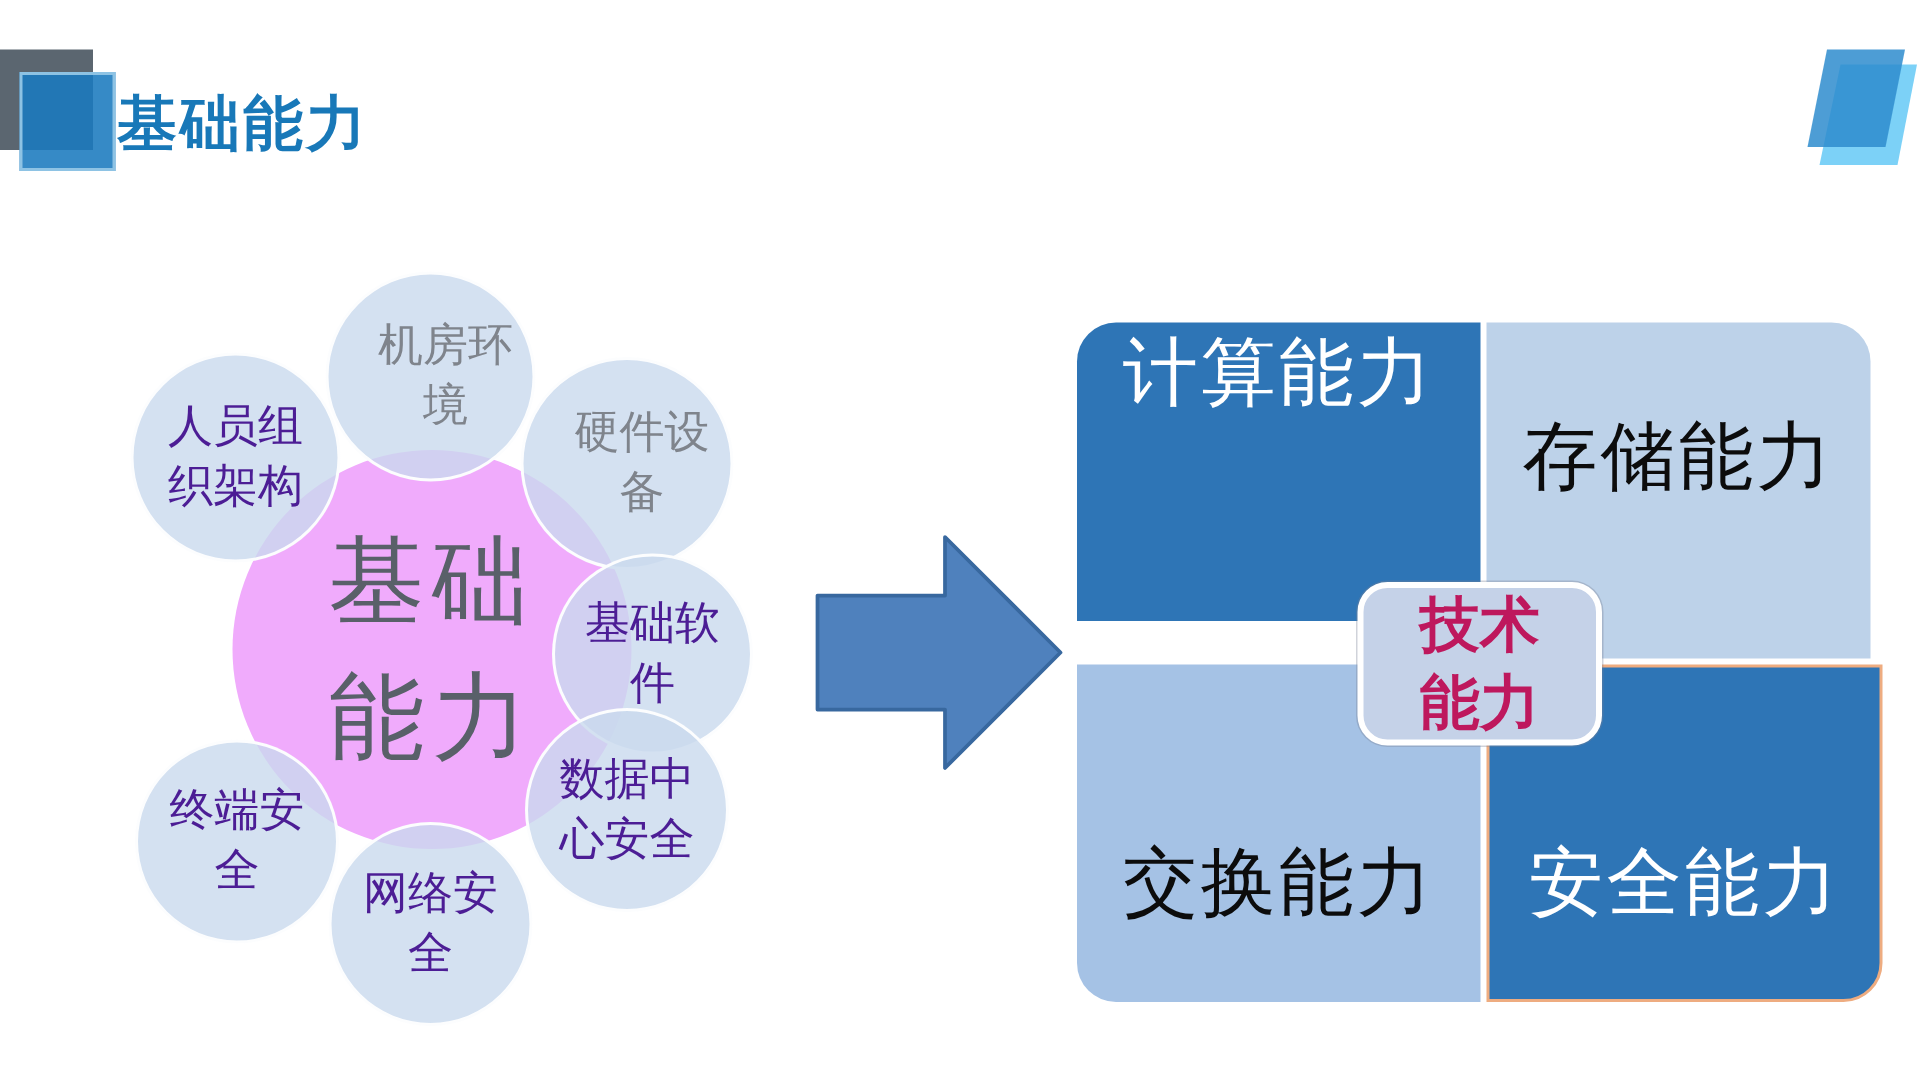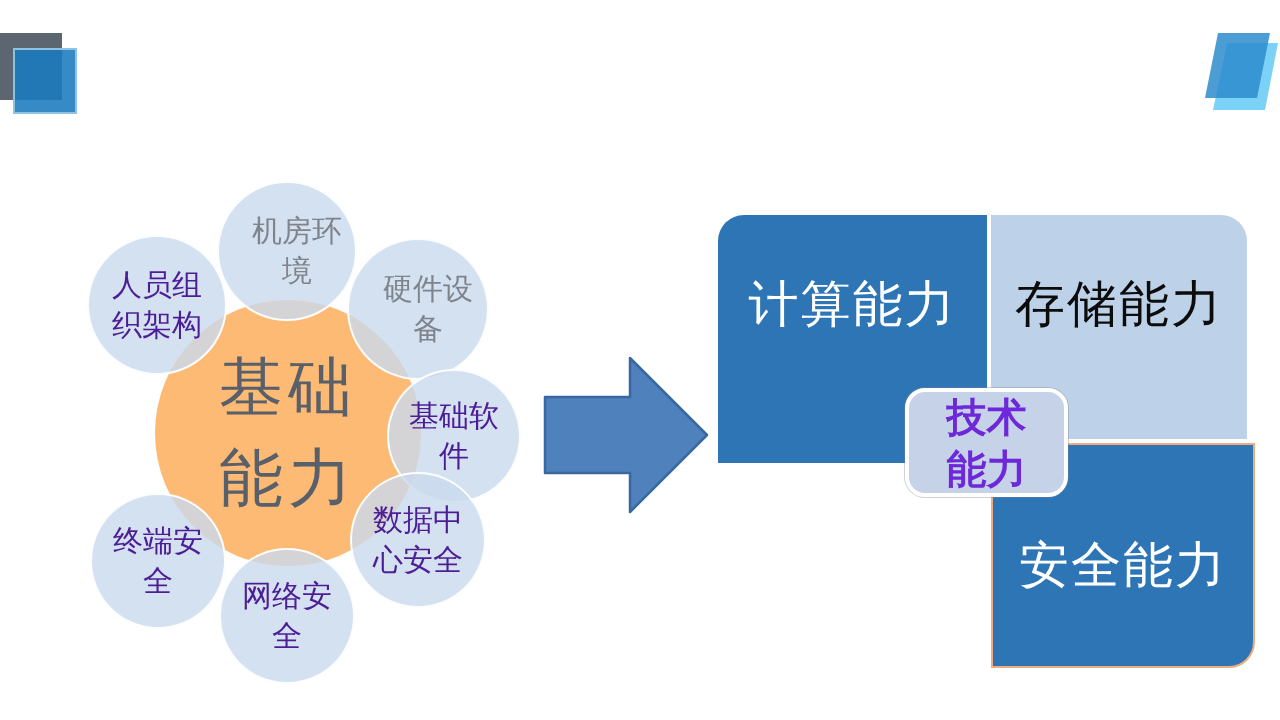--- a/index.html
+++ b/index.html
@@ -10,56 +10,57 @@
   
   .hdr-gray{position:absolute;left:0;top:33px;width:62px;height:67px;background:#5b6670;}
   .hdr-blue{position:absolute;left:13px;top:48px;width:60px;height:62px;
     background:rgba(26,122,190,0.88);border:2px solid rgba(148,198,230,0.95);}
   .title{position:absolute;left:78px;top:55px;margin:0;font-size:40px;font-weight:bold;
     letter-spacing:2px;color:#1878b8;white-space:nowrap;}
   .corner-deco{position:absolute;left:1185px;top:15px;width:100px;height:100px;}
   
   .hub{position:absolute;left:0;top:0;width:540px;height:720px;}
   .hub-center{position:absolute;left:155px;top:300px;width:266px;height:266px;border-radius:50%;
-    background:#fdba74;display:flex;align-items:center;justify-content:center;text-align:left;z-index:1;}
+    background:#f0abfc;display:flex;align-items:center;justify-content:center;text-align:left;z-index:1;}
   .hub-center-label{font-size:64px;line-height:1.42;letter-spacing:5px;color:#596069;}
   .hub-center-label span{display:block;}
   .sat{position:absolute;border-radius:50%;background:rgba(201,217,237,0.8);
     border:2px solid rgba(255,255,255,0.95);box-sizing:border-box;z-index:2;
     display:flex;align-items:center;justify-content:center;text-align:center;}
   .sat-label{font-size:30px;line-height:1.32;color:#4c1d95;}
   .sat-label span{display:block;}
   .sat.muted .sat-label{color:#7f848c;margin-left:20px;}
   
   .arrow{position:absolute;left:540px;top:350px;width:175px;height:170px;}
   
   .quad{position:absolute;left:718px;top:215px;width:537px;height:453px;}
   .q{position:absolute;box-sizing:border-box;display:flex;justify-content:center;}
   .q-label{font-size:50px;letter-spacing:2px;white-space:nowrap;}
-  .q-tl{left:0;top:0;width:269px;height:248px;background:#2e75b6;border-radius:26px 0 0 0;padding-top:56px;}
+  .q-tl{left:0;top:0;width:269px;height:199px;background:#2e75b6;border-radius:26px 0 0 0;}
   .q-tr{left:273px;top:0;width:256px;height:224px;background:#bdd2e9;border-radius:0 26px 0 0;padding-top:56px;}
   .q-bl{left:0;top:228px;width:269px;height:225px;background:#a5c2e5;border-radius:0 0 0 26px;padding-top:112px;}
   .q-br{left:273px;top:228px;width:264px;height:225px;background:#2e75b6;border-radius:0 0 26px 0;
-    border:2px solid #eeac80;padding-top:87px;}
+    border:2px solid #eeac80;padding-top:110px;}
   .q-tl .q-label,.q-br .q-label{color:#ffffff;}
   .q-tr .q-label,.q-bl .q-label{color:#0c0c0c;}
   .badge{position:absolute;left:187px;top:173px;width:163px;height:109px;box-sizing:border-box;
     background:#c5d2e8;border:4px solid #ffffff;border-radius:20px;z-index:5;
     display:flex;align-items:center;justify-content:center;text-align:center;
     box-shadow:0 0 0 1px rgba(120,130,150,0.35);}
-  .badge-label{font-size:40px;font-weight:bold;line-height:1.3;color:#6d28d9;}
+  .badge-label{font-size:40px;font-weight:bold;line-height:1.3;color:#be185d;}
   .badge-label span{display:block;}
 </style>
 </head>
 <body>
 
 <div class="slide">
 
   <div class="hdr-gray"></div>
   <div class="hdr-blue"></div>
+  <h1 class="title">基础能力</h1>
 
   <svg class="corner-deco" viewBox="0 0 100 100">
     <polygon points="42,28 93,28 80,95 28,95" fill="#7cd1f7"></polygon>
     <polygon points="33,18 85,18 72,83 20,83" fill="#2e8cce" opacity="0.85"></polygon>
   </svg>
 
   <div class="hub">
 
     <div class="hub-center">
       <div class="hub-center-label">
@@ -75,21 +76,21 @@
       </div>
     </div>
 
     <div class="sat" style="left:87px;top:235px;width:140px;height:140px;">
       <div class="sat-label">
         <span>人员组</span>
           <span>织架构</span>
       </div>
     </div>
 
-    <div class="sat" style="left:387px;top:369px;width:134px;height:134px;">
+    <div class="sat" style="left:368px;top:369px;width:134px;height:134px;">
       <div class="sat-label">
         <span>基础软</span>
           <span>件</span>
       </div>
     </div>
 
 
     <div class="sat" style="left:350px;top:472px;width:136px;height:136px;">
       <div class="sat-label">
         <span>数据中</span>
@@ -127,20 +128,23 @@
   <div class="quad">
 
     <div class="q q-tl">
       <div class="q-label">计算能力</div>
     </div>
 
     <div class="q q-tr">
       <div class="q-label">存储能力</div>
     </div>
 
+    <div class="q q-bl">
+      <div class="q-label">交换能力</div>
+    </div>
 
     <div class="q q-br">
       <div class="q-label">安全能力</div>
     </div>
 
     <div class="badge">
       <div class="badge-label">
         <span>技术</span>
         <span>能力</span>
       </div>

